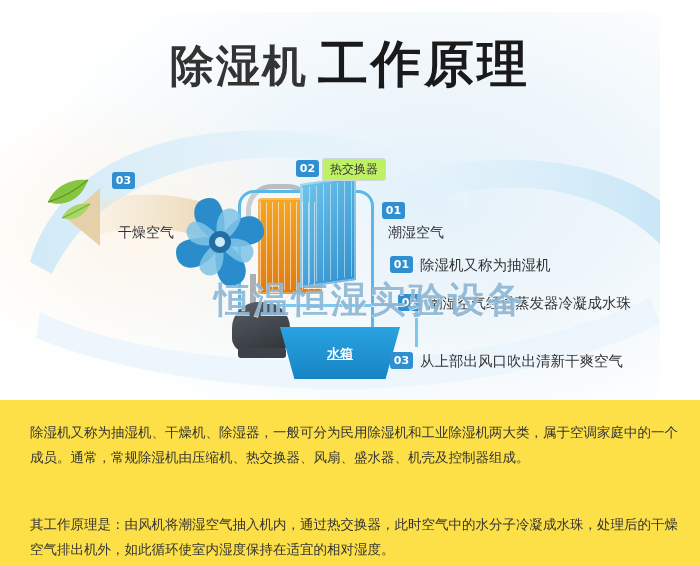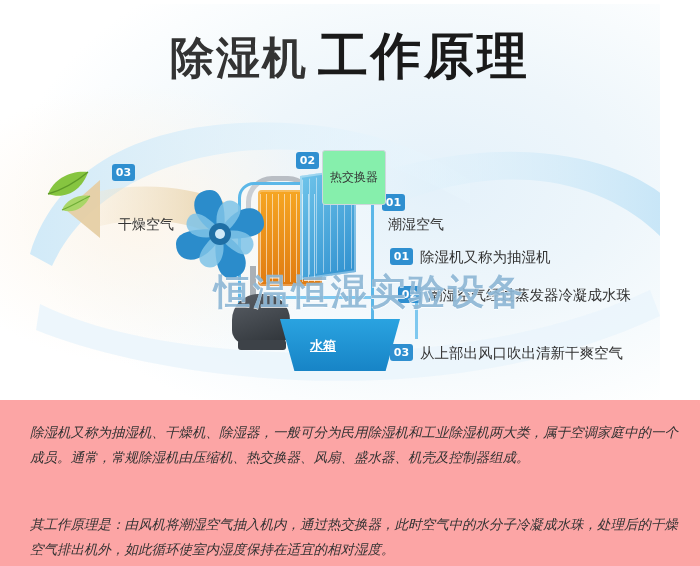--- a/index.html
+++ b/index.html
@@ -17,21 +17,21 @@
     position: relative;
     width: 700px;
     height: 566px;
     background: #ffffff;
     overflow: hidden;
   }
 
   
   #illustration {
     position: absolute;
-    left: 0; top: 4px;
+    left: 0; top: 12px;
     width: 660px;
     height: 400px;
     background: #f4f8fb;
     overflow: hidden;
   }
   
   #bg-wash {
     position: absolute;
     left: 0; top: 0;
     width: 700px; height: 400px;
@@ -100,20 +100,21 @@
     left: 280px; top: 315px;
     width: 120px; height: 52px;
     background: linear-gradient(180deg,#2aa3e0 0%, #1784c6 100%);
     clip-path: polygon(0% 0%, 100% 0%, 88% 100%, 12% 100%);
     z-index: 5;
   }
   #tank-label {
     position: absolute;
     left: 310px; top: 333px;
     width: 60px;
+    text-align: center;
     color: #ffffff;
     font-size: 13px;
     font-weight: bold;
     z-index: 6;
     text-decoration: underline;
   }
   
   #tank-frame {
     position: absolute;
     left: 262px; top: 292px;
@@ -224,22 +225,22 @@
     z-index: 7;
   }
   #badge-03a { left: 112px; top: 160px; }
   #badge-02  { left: 296px; top: 148px; }
   #badge-01  { left: 382px; top: 190px; }
 
   
   #hx-label {
     position: absolute;
     left: 322px; top: 146px;
-    padding: 18px 7px;
-    background: #86efac;
+    padding: 2px 7px;
+    background: #bef264;
     border: 1px solid #cfd7dd;
     border-radius: 3px;
     font-size: 12px;
     color: #333333;
     z-index: 7;
     white-space: nowrap;
   }
 
   
   .ill-label {
@@ -292,23 +293,22 @@
     text-shadow: 0 1px 0 rgba(255,255,255,0.85);
     padding-left: 20px;
   }
 
   
   #body-text {
     position: absolute;
     left: 0; top: 400px;
     width: 700px;
     height: 166px;
-    background: #fca5a5;
+    background: #fde047;
     padding: 0;
-    font-style: italic;
   }
   .para {
     position: absolute;
     left: 30px;
     width: 650px;
     font-size: 13.5px;
     line-height: 25px;
     color: #333333;
   }
   #para-1 { top: 20px; }

